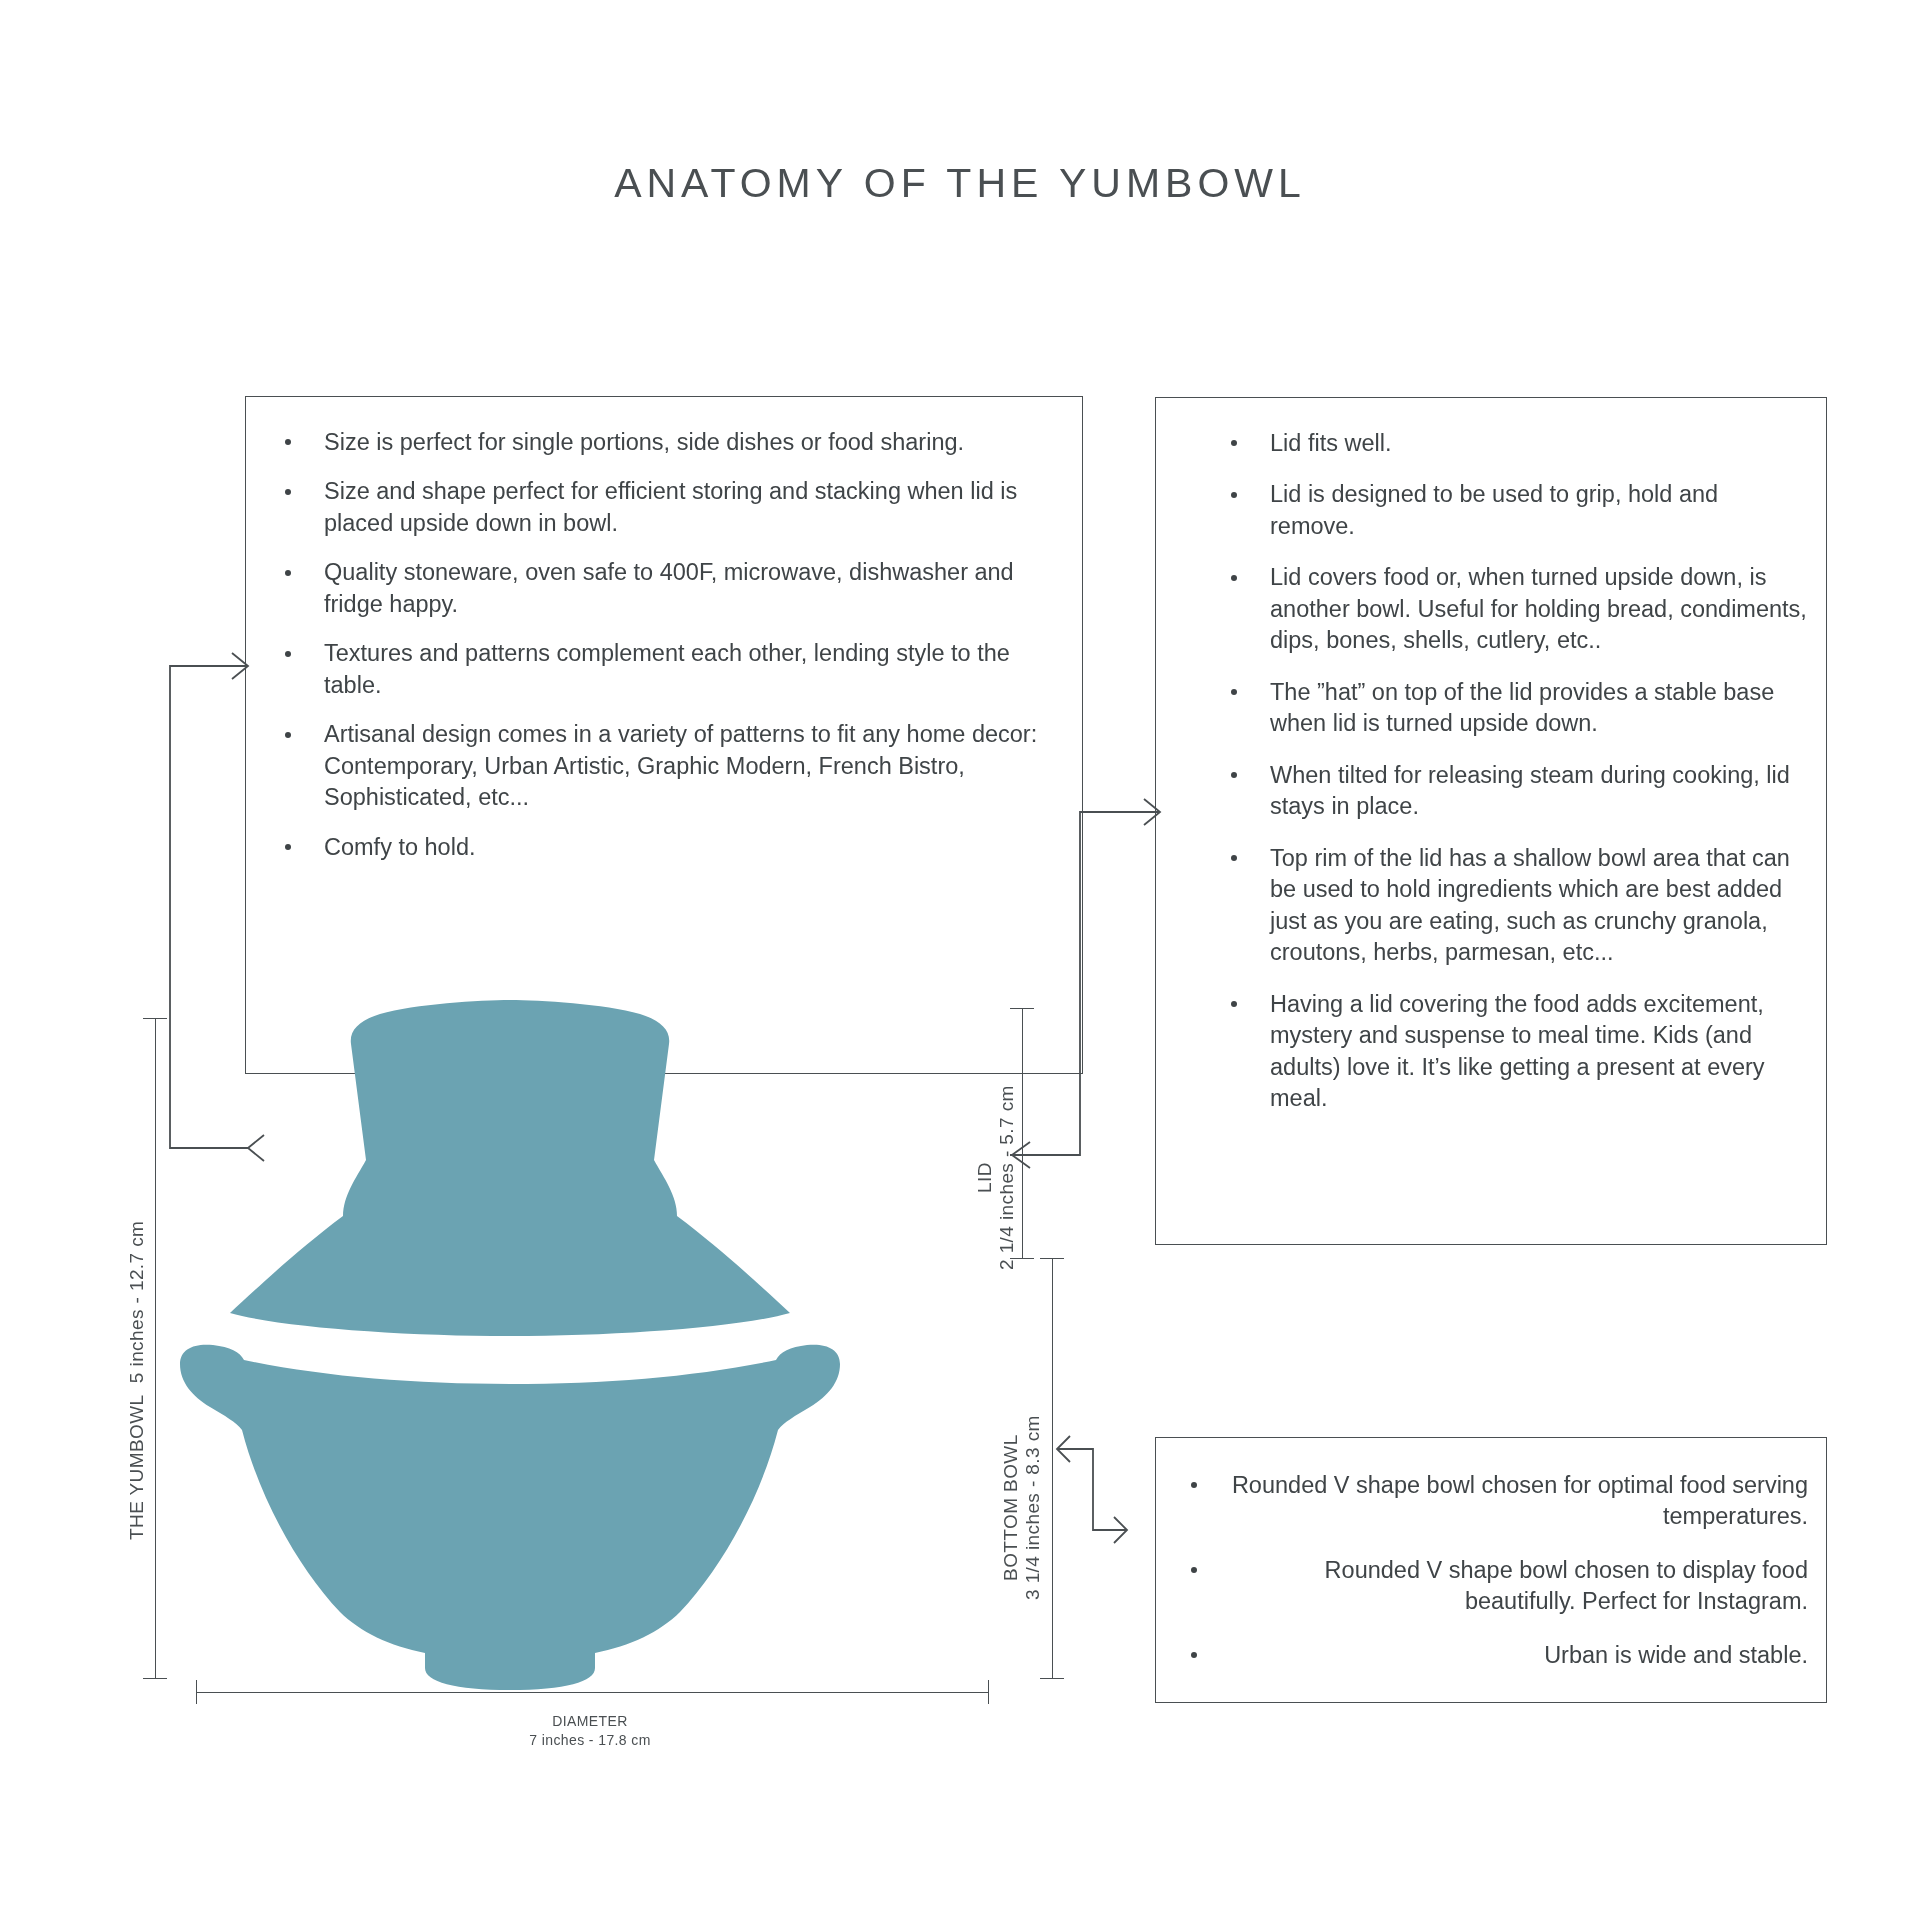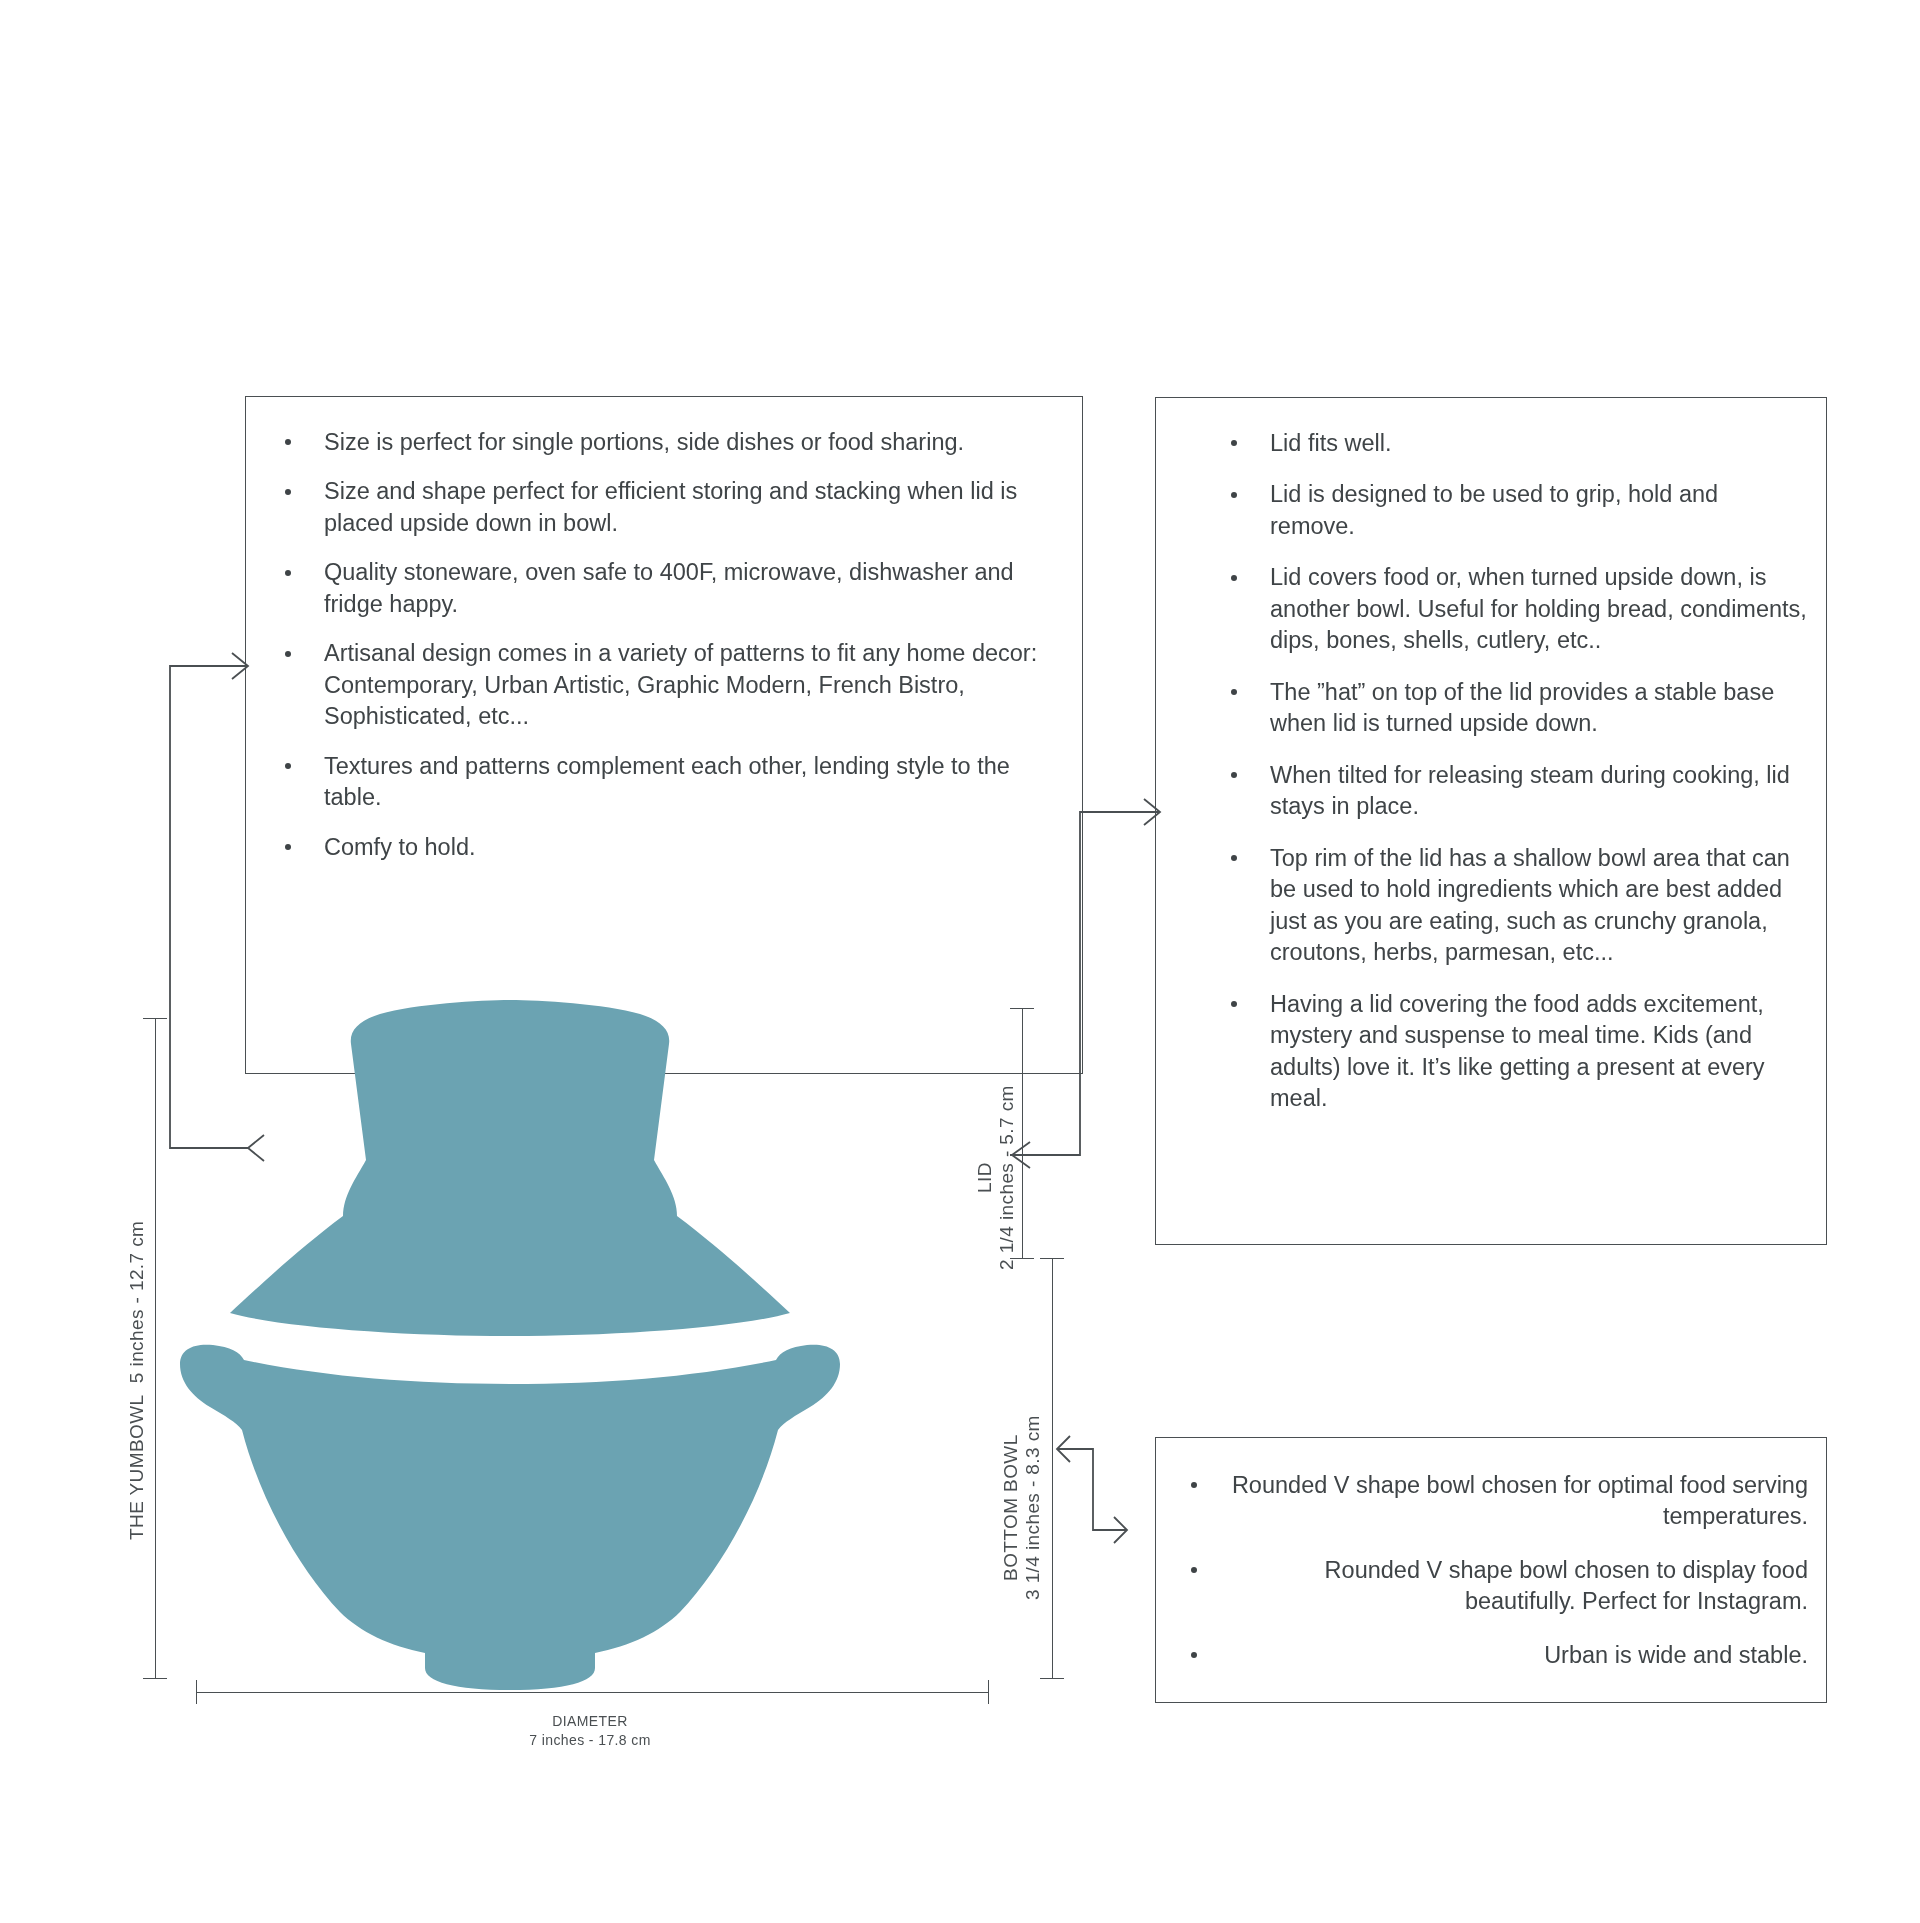--- a/index.html
+++ b/index.html
@@ -135,28 +135,29 @@
   }
 
   
   .connector { position: absolute; overflow: visible; }
 </style>
 </head>
 <body>
 
 <div id="page">
 
+  <div id="title">ANATOMY OF THE YUMBOWL</div>
 
   <div class="textbox" id="box-yumbowl">
     <ul class="bullets">
       <li><span class="dot"></span><span>Size is perfect for single portions, side dishes or food sharing.</span></li>
       <li><span class="dot"></span><span>Size and shape perfect for efficient storing and stacking when lid is placed upside down in bowl.</span></li>
       <li><span class="dot"></span><span>Quality stoneware, oven safe to 400F, microwave, dishwasher and fridge happy.</span></li>
+      <li><span class="dot"></span><span>Textures and patterns complement each other, lending style to the table.</span></li>
       <li><span class="dot"></span><span>Artisanal design comes in a variety of patterns to fit any home decor: Contemporary, Urban Artistic, Graphic Modern, French Bistro, Sophisticated, etc...</span></li>
-      <li><span class="dot"></span><span>Textures and patterns complement each other, lending style to the table.</span></li>
       <li><span class="dot"></span><span>Comfy to hold.</span></li>
     </ul>
   </div>
 
   <div class="textbox" id="box-lid">
     <ul class="bullets">
       <li><span class="dot"></span><span>Lid fits well.</span></li>
       <li><span class="dot"></span><span>Lid is designed to be used to grip, hold and remove.</span></li>
       <li><span class="dot"></span><span>Lid covers food or, when turned upside down, is another bowl. Useful for holding bread, condiments, dips, bones, shells, cutlery, etc..</span></li>
       <li><span class="dot"></span><span>The ”hat” on top of the lid provides a stable base when lid is turned upside down.</span></li>

